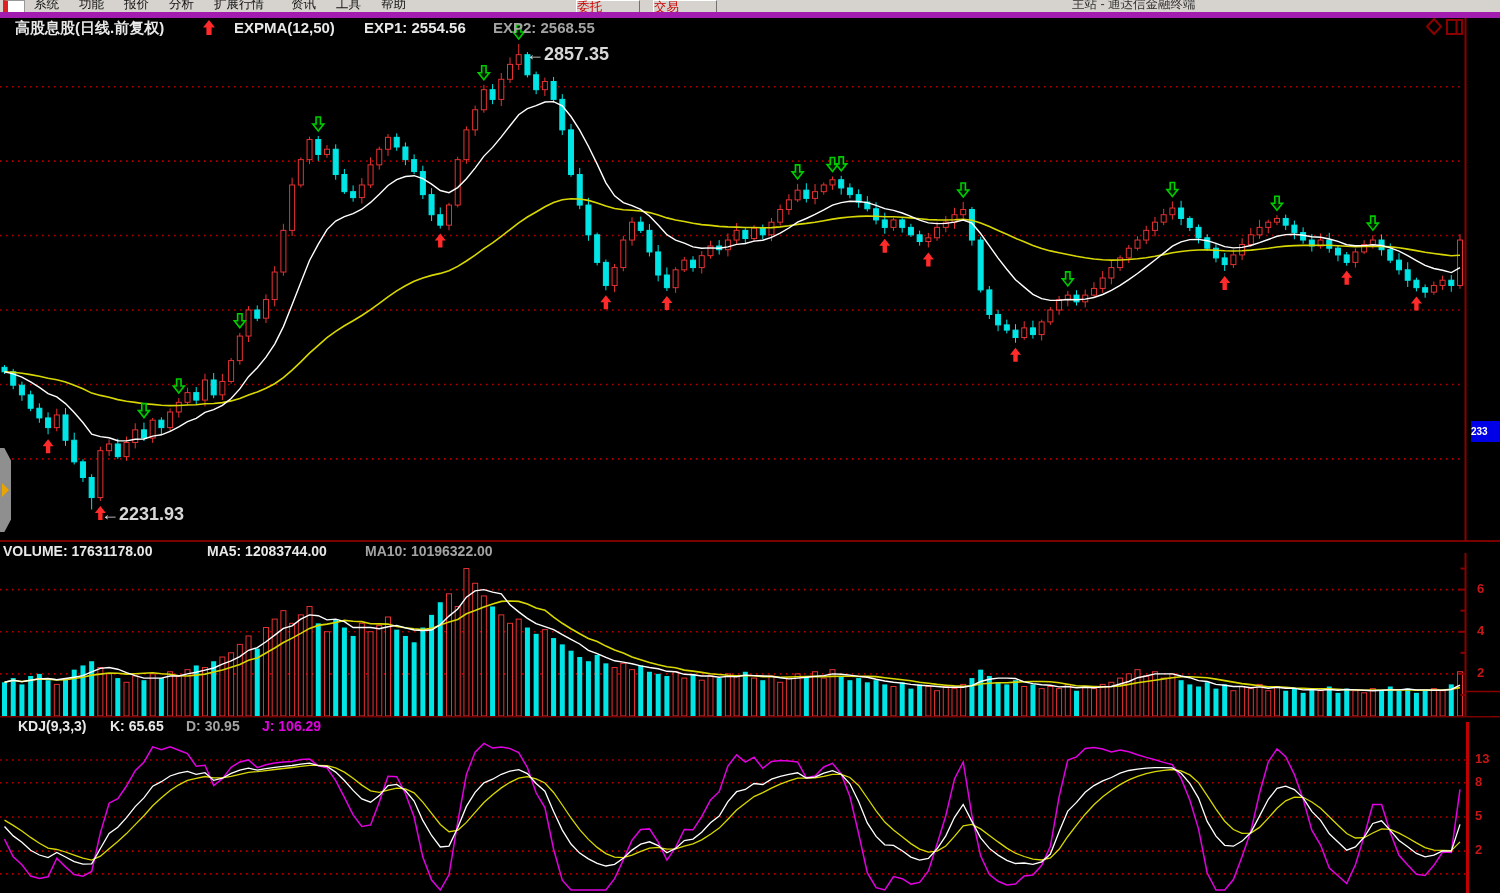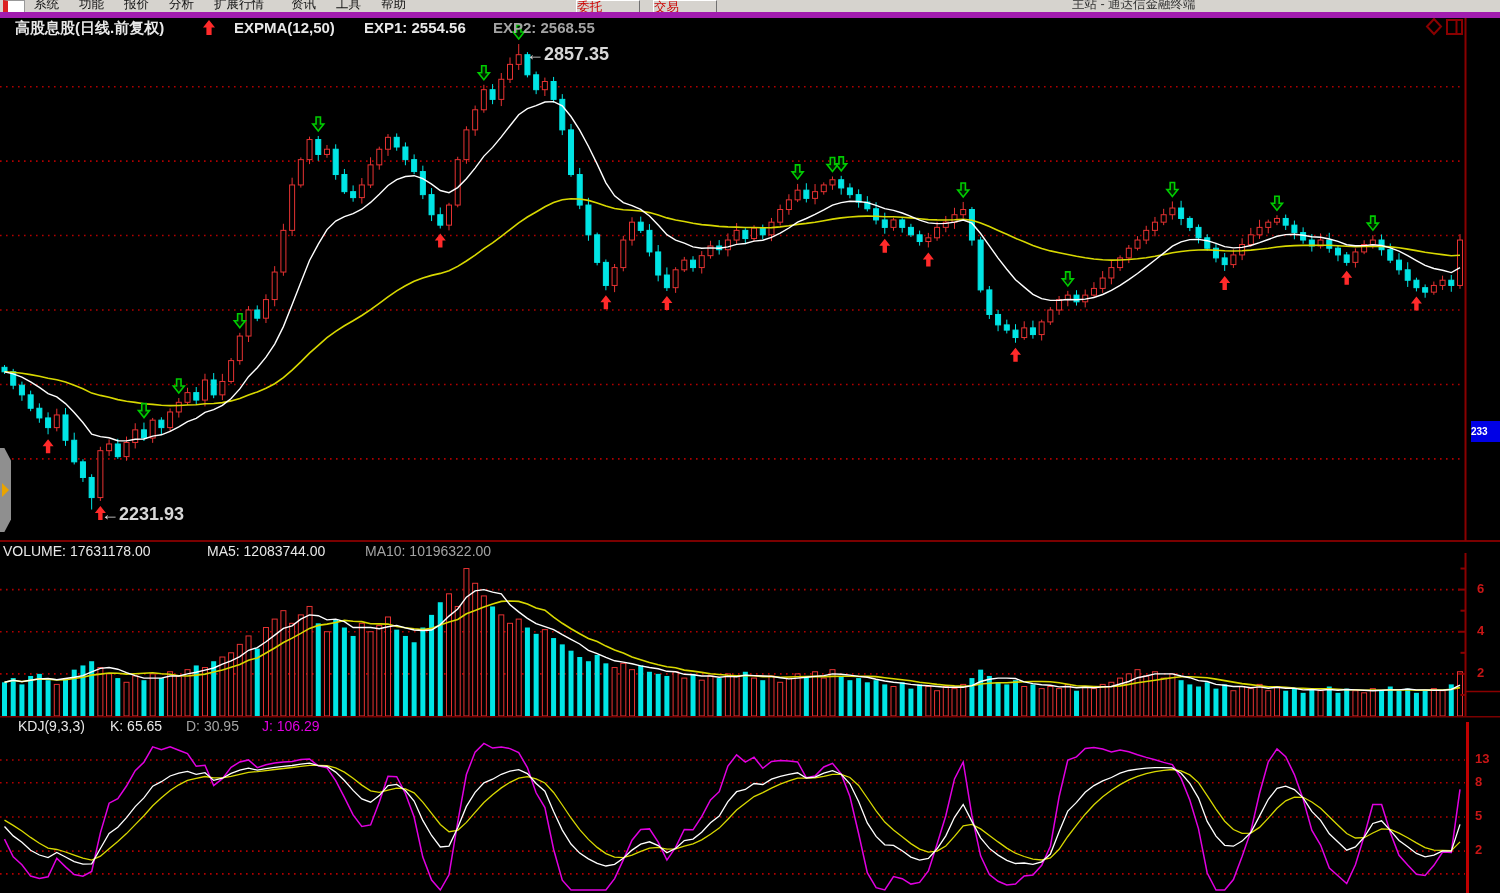--- a/index.html
+++ b/index.html
@@ -13,21 +13,21 @@
   .appicon{position:absolute;left:3px;top:0px;width:16px;height:13px;background:#fff;
            border:1px solid #999;border-left:5px solid #d22;}
   .mitem{position:absolute;top:-4px;font-size:12.5px;color:#111;white-space:nowrap;}
   .mbtn{position:absolute;top:0px;height:17px;font-size:12.5px;line-height:13px;color:#c00;
         background:#d6d3ce;border:1px solid;border-color:#fff #707070 #707070 #fff;
         text-align:left;white-space:nowrap;}
   .mright{position:absolute;top:-4px;font-size:12.5px;color:#333;white-space:nowrap;}
 
   
   .ov{position:absolute;font-size:15px;font-weight:bold;white-space:pre;z-index:3;margin-left:12px;}
-  .ov2{position:absolute;font-size:14px;font-weight:normal;white-space:pre;z-index:3;}
+  .ov2{position:absolute;font-size:14px;font-weight:bold;white-space:pre;z-index:3;}
   .w{color:#e8e8e8}.y{color:#a3a3a3}.mg{color:#e000e0}
   .anno{position:absolute;font-size:18px;font-weight:bold;color:#d8d8d8;z-index:3;}
   .axlbl{position:absolute;color:#c81616;font-size:13px;font-weight:bold;z-index:3;}
   .badge{position:absolute;left:1471px;top:409px;width:29px;height:21px;background:#0000e6;
          color:#fff;font-size:10px;font-weight:bold;line-height:21px;overflow:hidden;z-index:4;margin-top:12px;}
   .hdrarrow{position:absolute;left:202px;top:19px;z-index:3;}
 
   
   .tab{position:absolute;left:0;top:448px;width:11px;height:84px;background:#8f8f8f;z-index:4;
        clip-path:polygon(0 0,40% 0,100% 15%,100% 85%,40% 100%,0 100%);}

